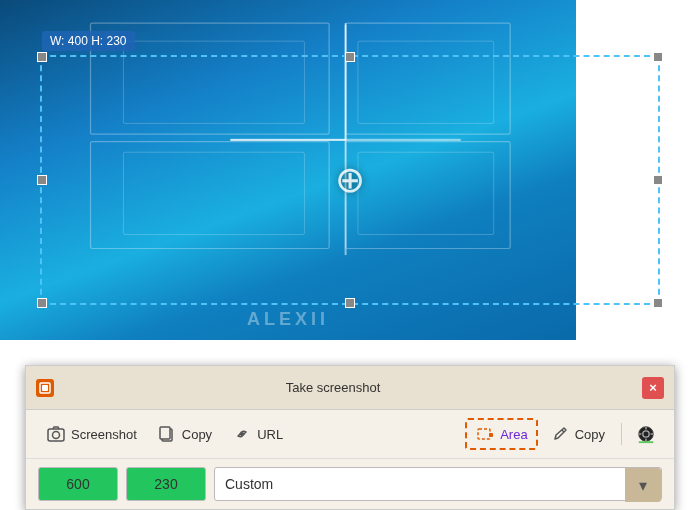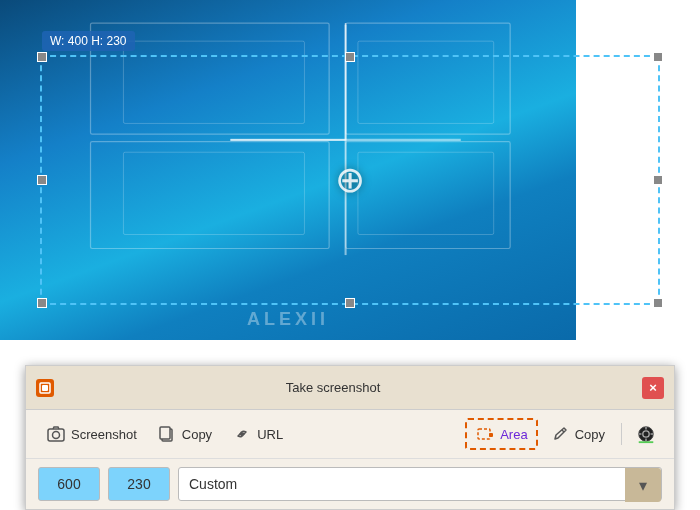--- a/index.html
+++ b/index.html
@@ -207,27 +207,27 @@
     }
 
     .dialog-bottom {
       padding: 8px 12px;
       display: flex;
       align-items: center;
       gap: 8px;
     }
 
     .size-input {
-      width: 62px;
+      width: 80px;
       height: 34px;
       border: 1px solid #bbb;
       border-radius: 3px;
       text-align: center;
       font-size: 14px;
-      background: #7dd3fc;
+      background: #22c55e;
       color: #333;
     }
 
     .custom-select {
       flex: 1;
       height: 34px;
       border: 1px solid #bbb;
       border-radius: 3px;
       background: #fff;
       display: flex;

